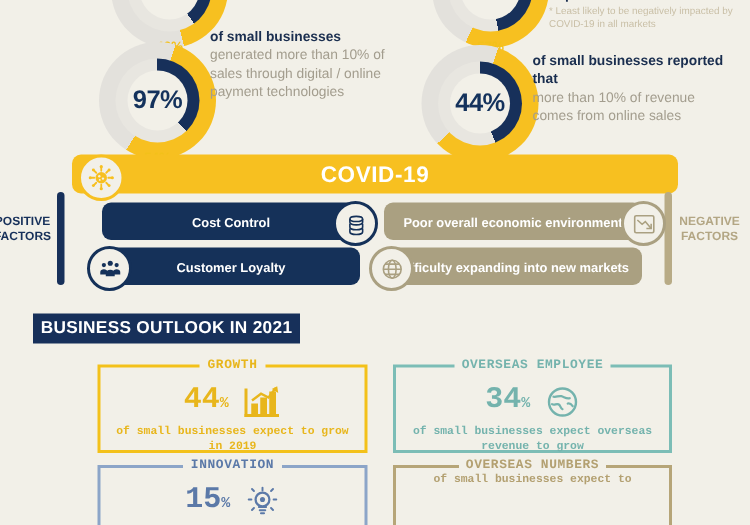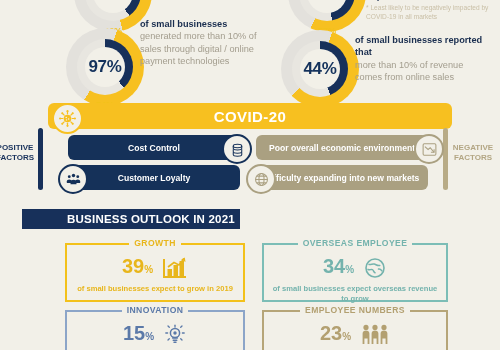--- a/index.html
+++ b/index.html
@@ -72,23 +72,23 @@
     position:absolute;width:26px;height:26px;border-radius:50%;
     background:#f2f0e8;display:flex;align-items:center;justify-content:center;
   }
   .f-icon.pos{border:2px solid #153159;}
   .f-icon.neg{border:2px solid #aaa081;}
 
   
   .outlook-title{
     position:absolute;left:22px;top:209px;width:178px;height:20px;
     background:#17305a;color:#fff;font-weight:bold;font-size:11.5px;
-    display:flex;align-items:center;justify-content:center;letter-spacing:.2px;padding-left:40px;
-  }
-  .card{position:absolute;border:2px solid #ec4899;}
+    display:flex;align-items:center;justify-content:center;letter-spacing:.2px;
+  }
+  .card{position:absolute;border:2px solid #ec4899;font-family:Liberation Mono, monospace;}
   .card-head{
     position:absolute;top:-7px;left:0;width:100%;text-align:center;
     font-size:8.6px;font-weight:bold;letter-spacing:.4px;
   }
   .card-head i{
     display:inline-block;background:#f2f0e8;padding:0 5px;font-style:normal;
   }
   .card-row{
     display:flex;align-items:center;justify-content:center;gap:9px;
     margin-top:11px;
@@ -157,21 +157,21 @@
     </div>
     <div class="donut-sub">58%</div>
   </div>
 
   <div class="stat-text" style="left:355px;top:34px;width:136px;">
     <b>of small businesses reported that</b>
     <span>more than 10% of revenue comes from online sales</span>
   </div>
 
   <div class="covid-bar">
-    <span>COVID-20</span>
+    <span>COVID-19</span>
   </div>
   <div class="virus-badge">
     <svg width="17" height="17" viewBox="0 0 24 24" aria-hidden="true">
       <circle cx="12" cy="12" r="5.4" fill="#f7c020"></circle>
       <g stroke="#f7c020" stroke-width="1.7" stroke-linecap="round">
         <line x1="12" y1="5.4" x2="12" y2="1.6"></line>
           <line x1="12" y1="18.6" x2="12" y2="22.4"></line>
         <line x1="5.4" y1="12" x2="1.6" y2="12"></line>
           <line x1="18.6" y1="12" x2="22.4" y2="12"></line>
         <line x1="7.3" y1="7.3" x2="4.6" y2="4.6"></line>
@@ -265,21 +265,21 @@
   </div>
 
   <div class="outlook-title">BUSINESS OUTLOOK IN 2021</div>
 
   <div class="card gold" style="left:65px;top:243px;width:176px;height:55px;">
     <div class="card-head">
       <i>GROWTH</i>
     </div>
     <div class="card-row">
       <div class="card-pct">
-        <span>39</span><em>%</em>
+        <span>44</span><em>%</em>
       </div>
       <span>
         <svg width="26" height="24" viewBox="0 0 26 24" aria-hidden="true">
           <rect x="1" y="3" width="2" height="19" fill="#e8b61c"></rect>
           <rect x="1" y="20" width="23" height="2" fill="#e8b61c"></rect>
           <rect x="5.5" y="13" width="4.5" height="7" fill="#e8b61c"></rect>
           <rect x="11.5" y="9" width="4.5" height="11" fill="#e8b61c"></rect>
           <rect x="17.5" y="5" width="4.5" height="15" fill="#e8b61c"></rect>
           <polyline points="6,11 12,6.5 17,9 22,2.5" fill="none" stroke="#e8b61c" stroke-width="1.6"></polyline>
           <polygon points="22.8,1.5 23.5,6 19.2,3.4" fill="#e8b61c"></polygon>
@@ -330,35 +330,18 @@
             <line x1="17.7" y1="15.7" x2="19" y2="17"></line>
           </g>
         </svg>
       </span>
     </div>
     <div class="card-desc">of small businesses  expect to introduce  a new</div>
   </div>
 
   <div class="card tan" style="left:262px;top:310px;width:182px;height:55px;">
     <div class="card-head">
-      <i>EMPLOYEE NUMBERS</i>
-    </div>
-    <div class="card-row">
-      <div class="card-pct">
-        <span>23</span><em>%</em>
-      </div>
-      <span>
-        <svg width="30" height="24" viewBox="0 0 30 24" aria-hidden="true">
-          <g fill="#b3a071">
-            <circle cx="6" cy="4.4" r="2.6"></circle>
-              <path d="M2.6 21V10.6c0-1.9 1.5-3 3.4-3s3.4 1.1 3.4 3V21H7.6v-5.4H4.4V21z"></path>
-            <circle cx="15" cy="4.4" r="2.6"></circle>
-              <path d="M11.6 21V10.6c0-1.9 1.5-3 3.4-3s3.4 1.1 3.4 3V21h-1.8v-5.4h-3.2V21z"></path>
-            <circle cx="24" cy="4.4" r="2.6"></circle>
-              <path d="M20.6 21V10.6c0-1.9 1.5-3 3.4-3s3.4 1.1 3.4 3V21h-1.8v-5.4h-3.2V21z"></path>
-          </g>
-        </svg>
-      </span>
+      <i>OVERSEAS NUMBERS</i>
     </div>
     <div class="card-desc">of small businesses  expect to</div>
   </div>
 
 </div>
 
 </body></html>

